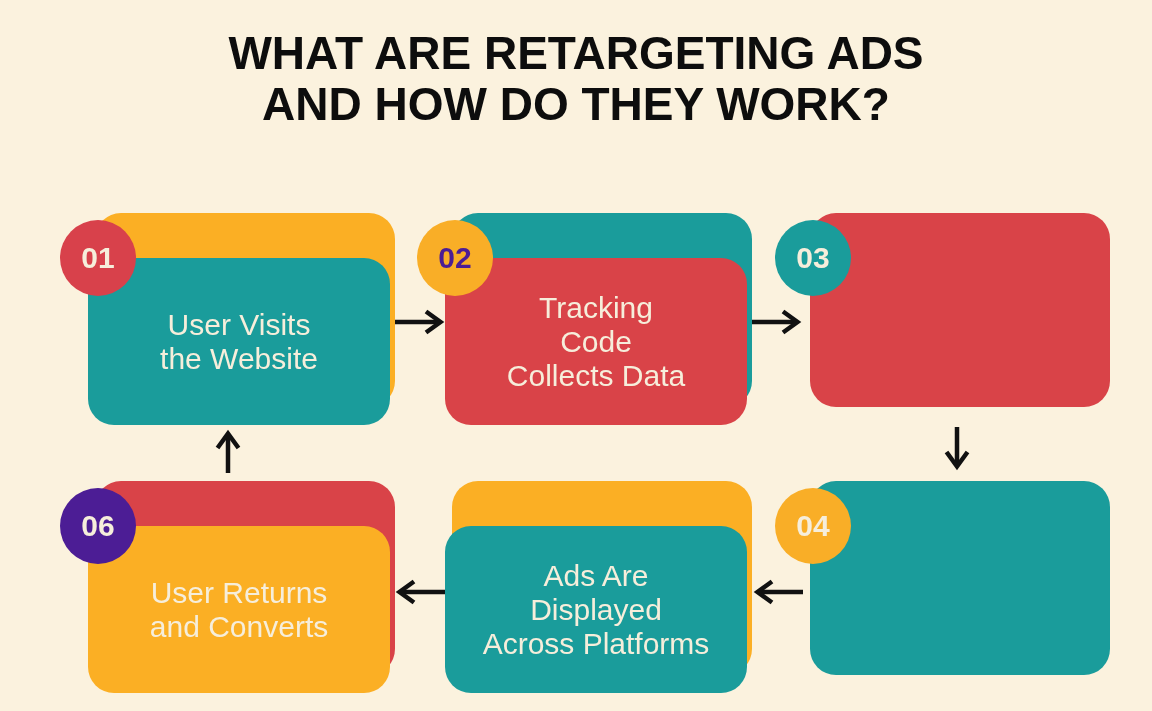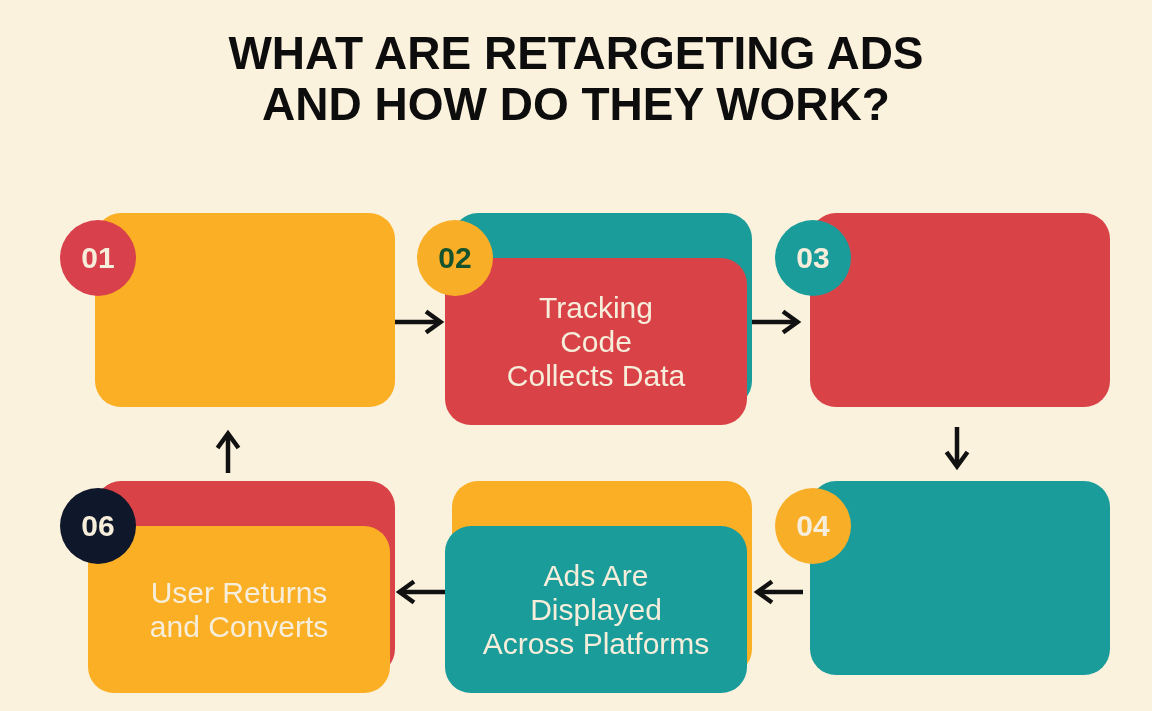--- a/index.html
+++ b/index.html
@@ -95,29 +95,31 @@
 
 <div id="canvas">
 
   <div class="title">
     <div>WHAT ARE RETARGETING ADS</div>
     <div>AND HOW DO THEY WORK?</div>
   </div>
 
   <div class="card pos-s1">
     <div class="back" style="background: rgb(251, 175, 36);"></div>
+    <div class="front" style="background: rgb(26, 156, 155); color: rgb(246, 238, 219);">User Visits
+the Website</div>
     <div class="badge" style="background: rgb(216, 65, 75); color: rgb(246, 238, 219);">01</div>
   </div>
 
   <div class="card pos-s2">
     <div class="back" style="background: rgb(26, 156, 155);"></div>
     <div class="front" style="background: rgb(217, 67, 72); color: rgb(246, 238, 219);">Tracking
 Code
 Collects Data</div>
-    <div class="badge" style="background: rgb(249, 174, 39); color: #14532d;">02</div>
+    <div class="badge" style="background: rgb(249, 174, 39); color: #4c1d95;">02</div>
   </div>
 
   <div class="card pos-s3">
     <div class="back" style="background: rgb(217, 67, 72);"></div>
     <div class="badge" style="background: rgb(26, 156, 155); color: rgb(246, 238, 219);">03</div>
   </div>
 
   <div class="card pos-s4">
     <div class="back" style="background: rgb(26, 156, 155);"></div>
     <div class="badge" style="background: rgb(249, 174, 39); color: rgb(246, 238, 219);">04</div>
@@ -127,21 +129,21 @@
     <div class="back" style="background: rgb(251, 175, 36);"></div>
     <div class="front" style="background: rgb(26, 156, 155); color: rgb(246, 238, 219);">Ads Are
 Displayed
 Across Platforms</div>
   </div>
 
   <div class="card pos-s6">
     <div class="back" style="background: rgb(217, 67, 72);"></div>
     <div class="front" style="background: rgb(251, 175, 36); color: rgb(246, 238, 219);">User Returns
 and Converts</div>
-    <div class="badge" style="background: #0f172a; color: rgb(246, 238, 219);">06</div>
+    <div class="badge" style="background: #4c1d95; color: rgb(246, 238, 219);">06</div>
   </div>
 
   <div class="arrow" style="left:394px; top:308px;">
     <svg width="54" height="28" viewBox="0 0 54 28">
       <line x1="1" y1="14" x2="45" y2="14"></line>
       <polyline points="32,3.5 46.5,14 32,24.5"></polyline>
     </svg>
   </div>
 
   <div class="arrow" style="left:751px; top:308px;">

